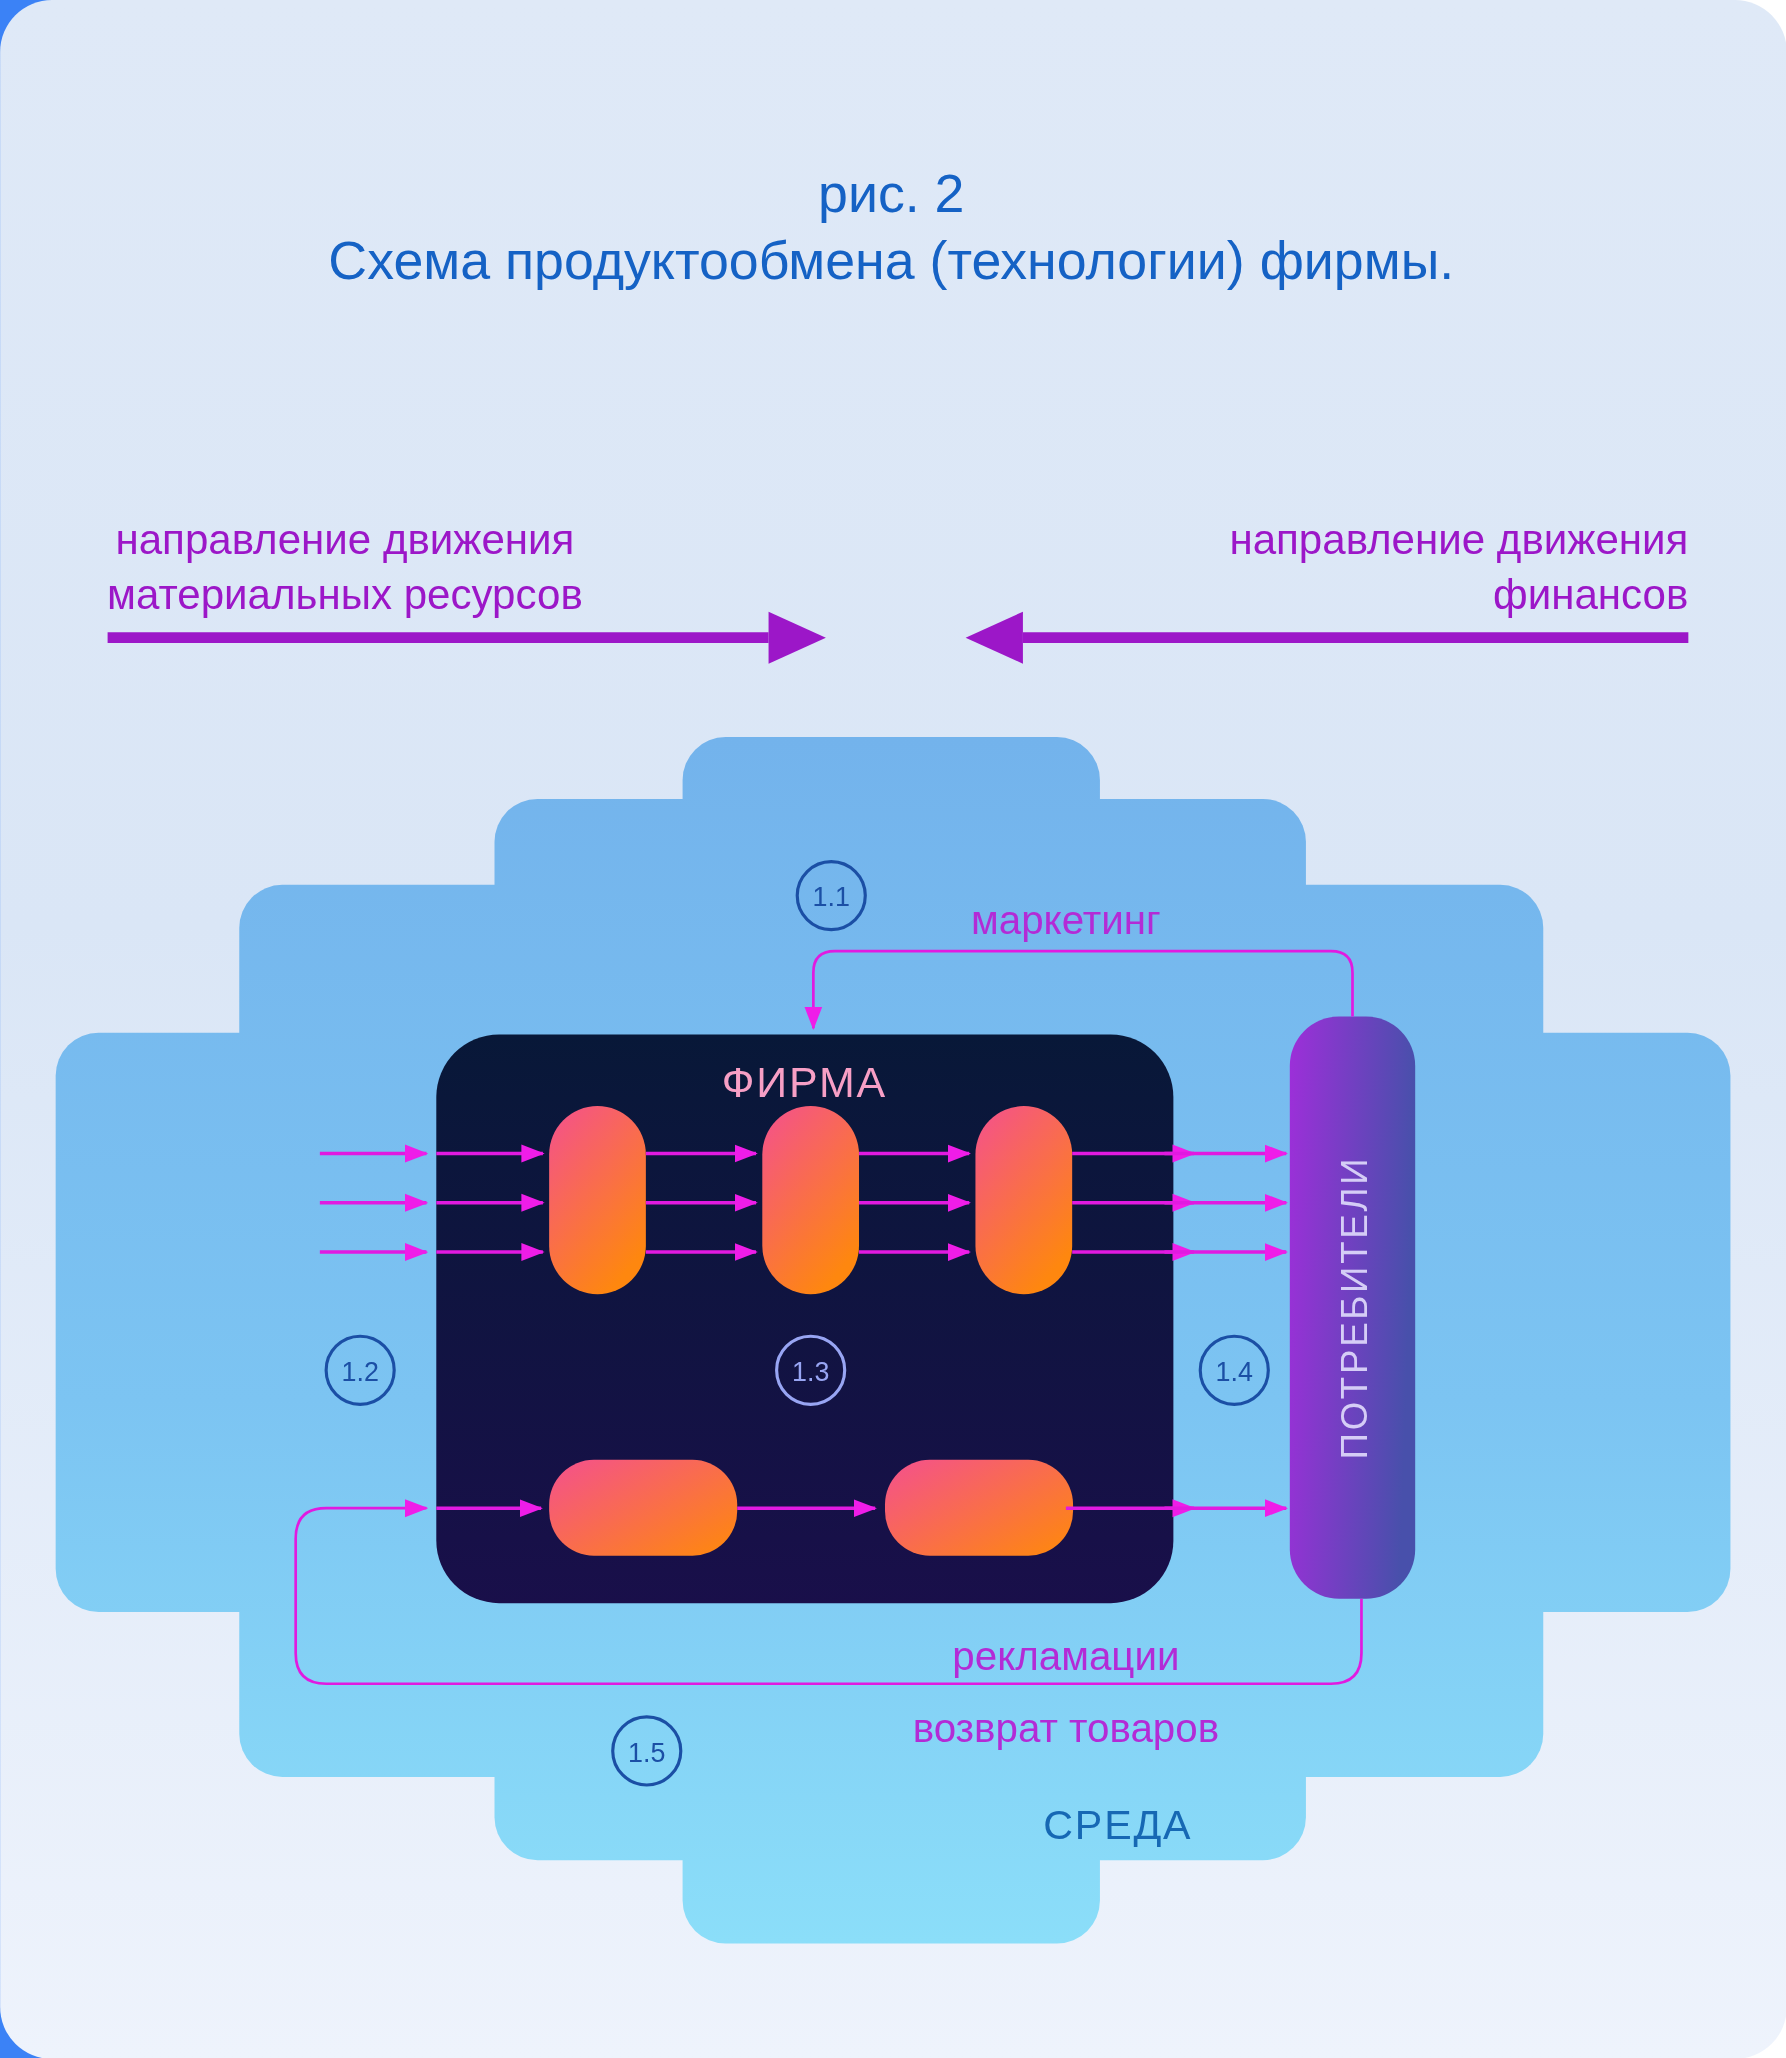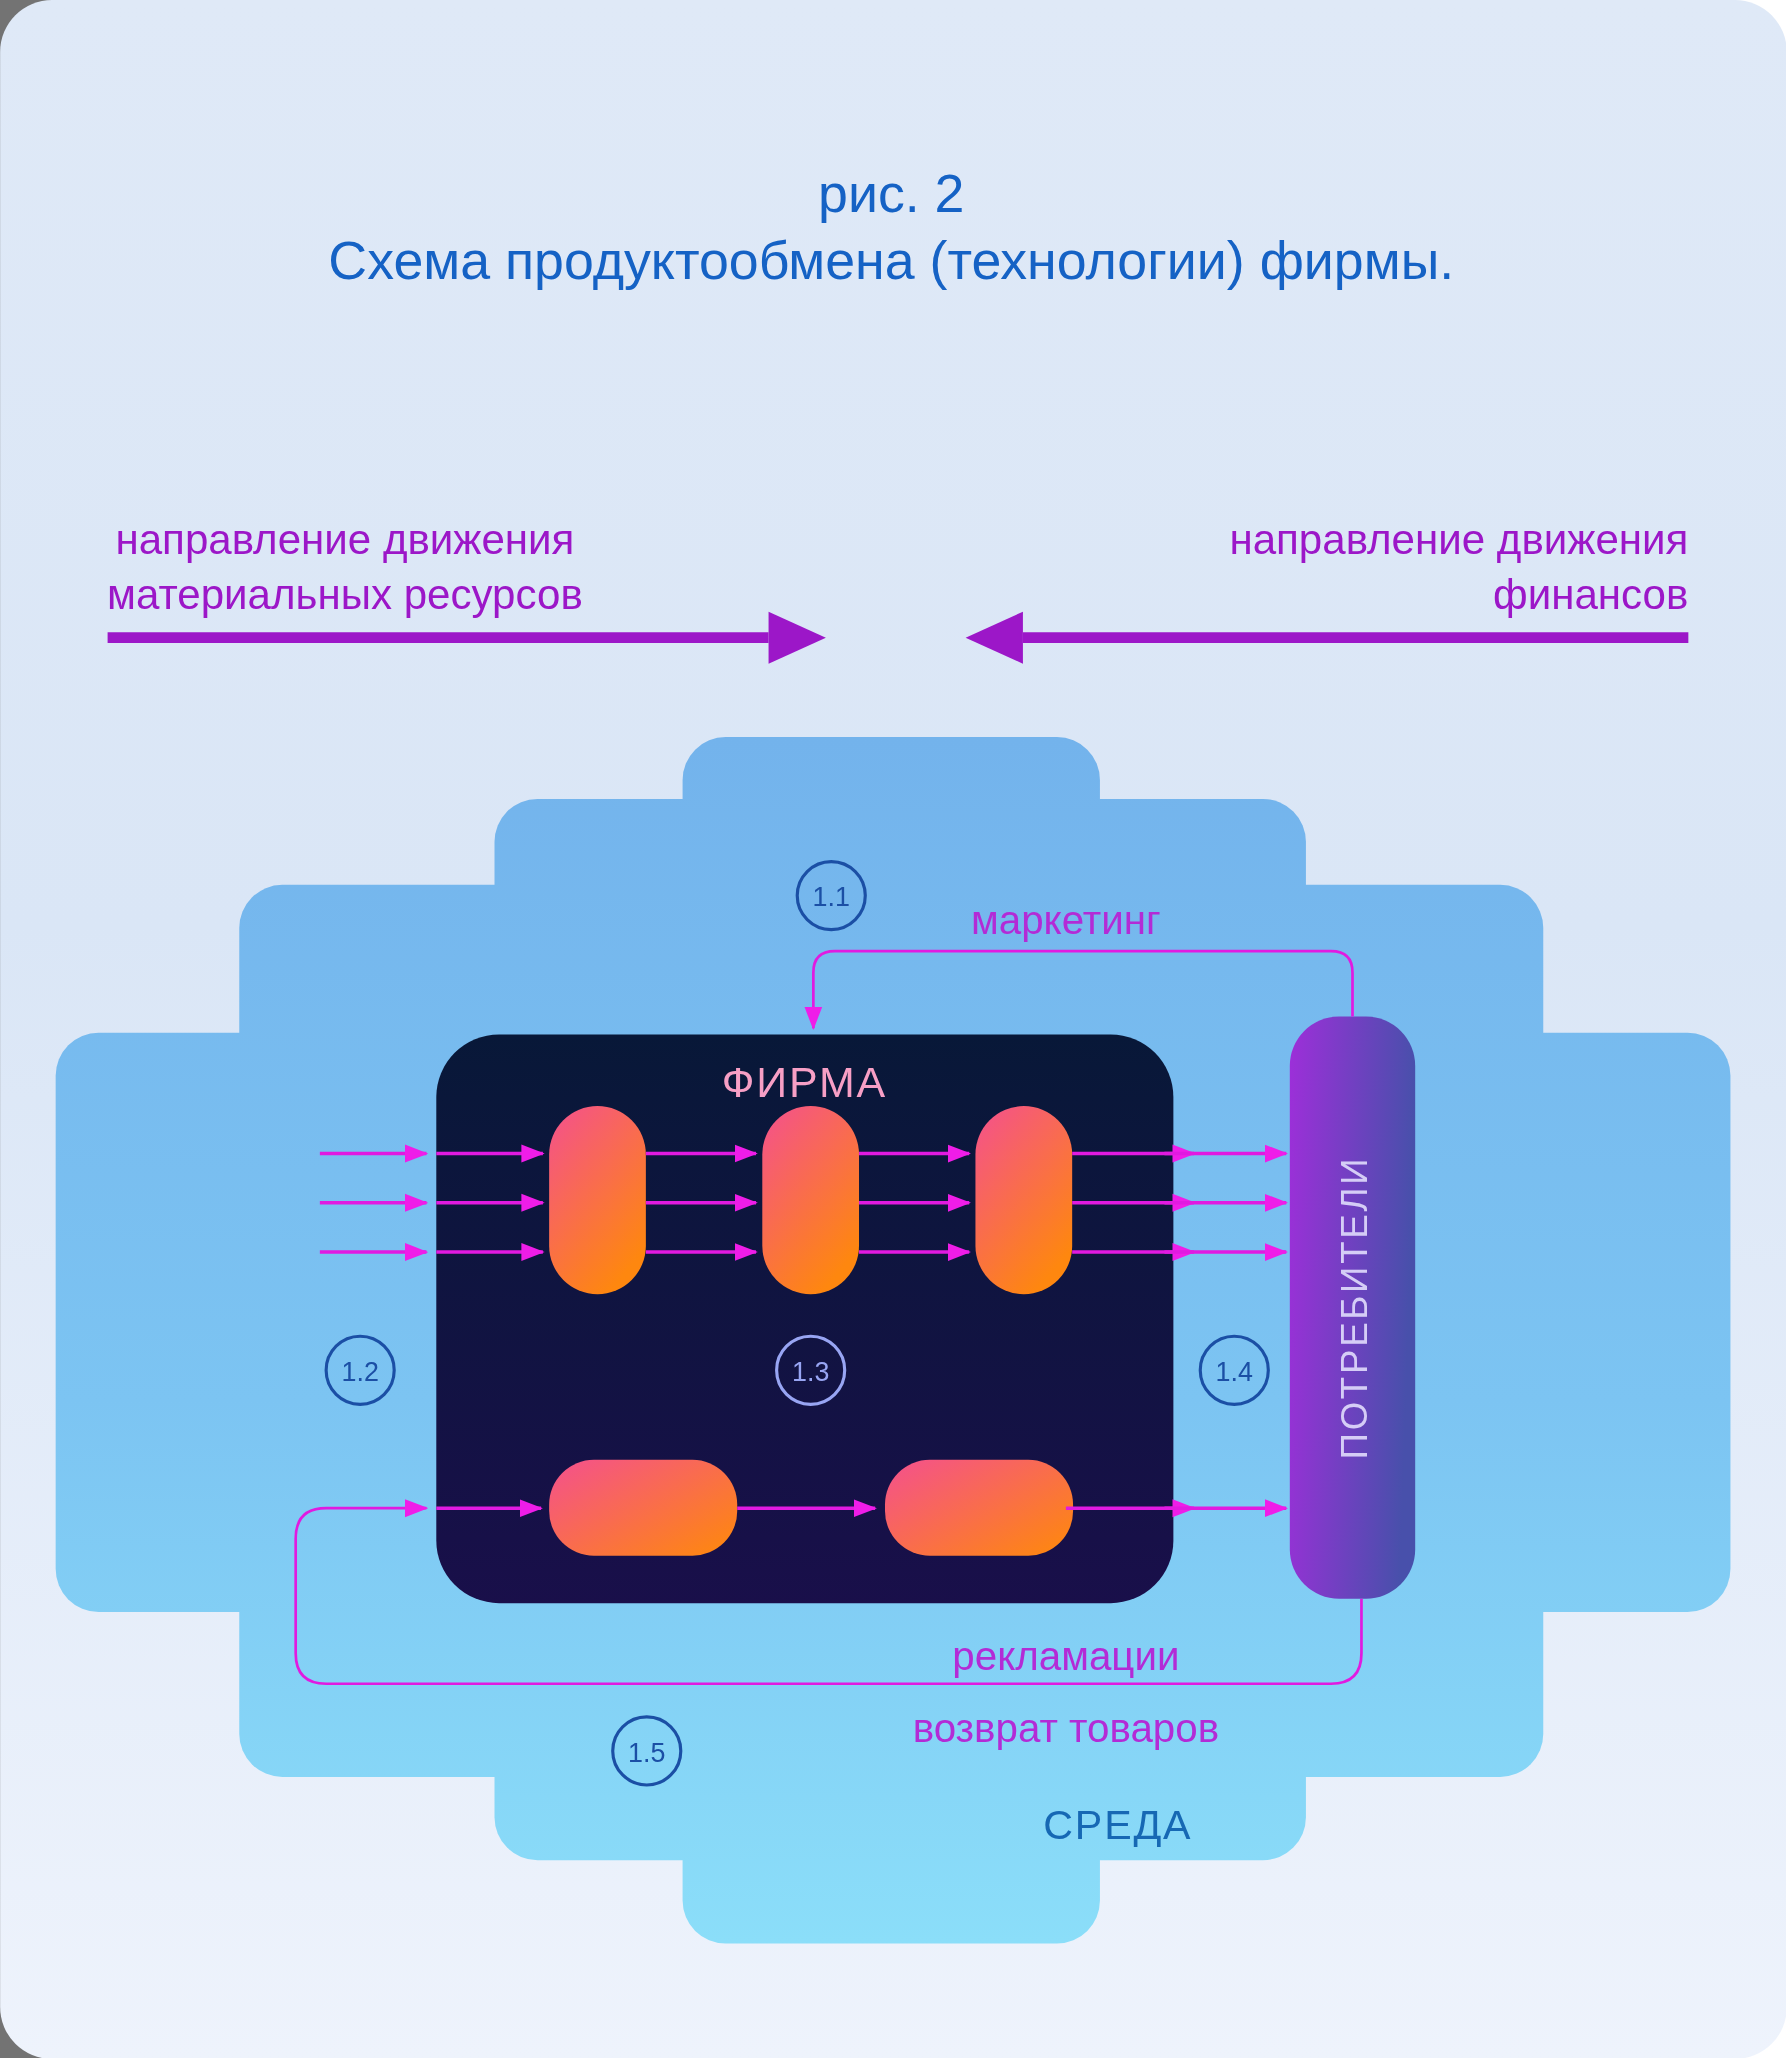--- a/index.html
+++ b/index.html
@@ -5,21 +5,21 @@
   html, body {
     margin: 0;
     padding: 0;
     background: #ffffff;
     font-family: "Liberation Sans", sans-serif;
   }
   .page {
     position: relative;
     width: 1707px;
     height: 2059px;
-    background: #737373;
+    background: #3b82f6;
   }
   svg { display: block; }
   text {
     font-family: "Liberation Sans", sans-serif;
   }
   .title-text { fill: #1562c5; font-size: 60px; }
   .legend-text { fill: #9c17c8; font-size: 47px; }
   .flow-label { fill: #b32bd6; font-size: 45px; }
   .firm-label { fill: #f79fc5; font-size: 48px; letter-spacing: 2px; }
   .consumers-label { fill: #d5cdf6; font-size: 41px; letter-spacing: 3px; }

